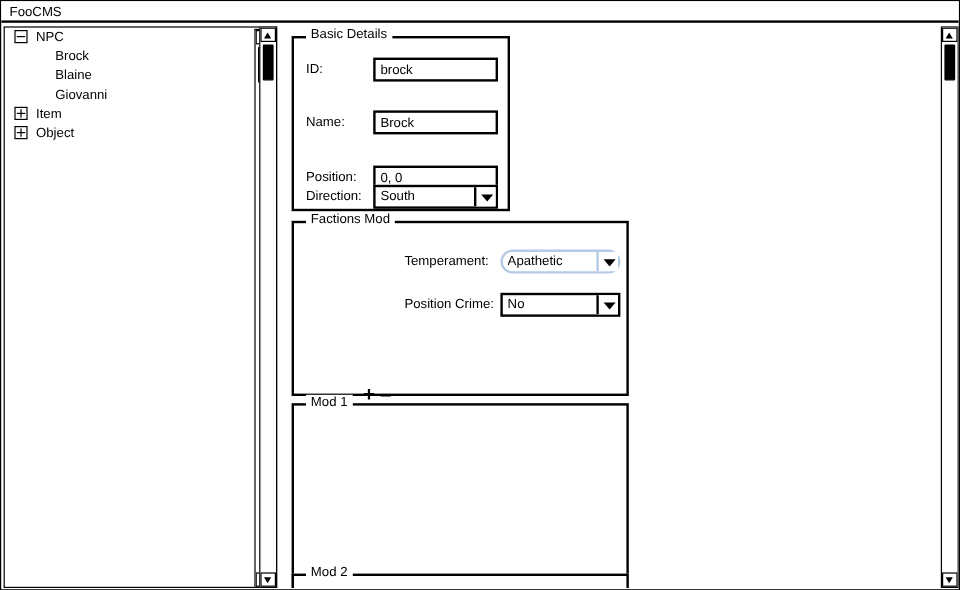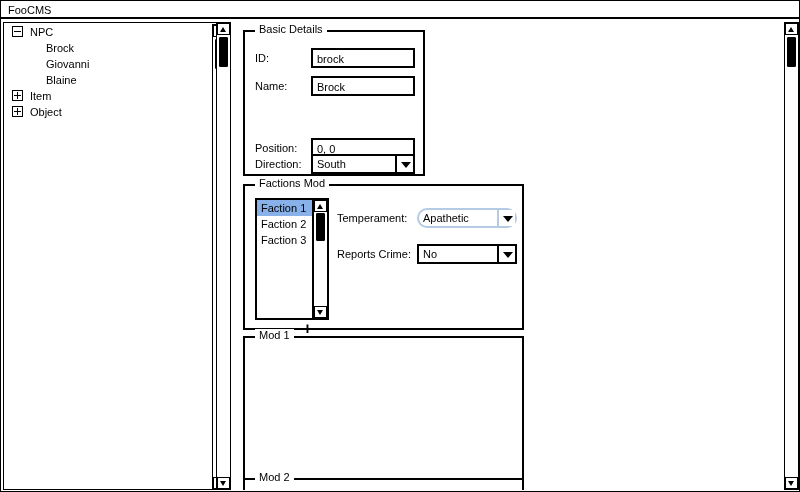--- a/index.html
+++ b/index.html
@@ -319,25 +319,25 @@
 
       <div class="tree-row root">
         <span class="twisty minus"></span><span class="node-label">NPC</span>
       </div>
 
       <div class="tree-row child">
         <span class="node-label">Brock</span>
       </div>
 
       <div class="tree-row child">
+        <span class="node-label">Blaine</span>
+      </div>
+
+      <div class="tree-row child">
         <span class="node-label">Giovanni</span>
-      </div>
-
-      <div class="tree-row child">
-        <span class="node-label">Blaine</span>
       </div>
 
       <div class="tree-row root">
         <span class="twisty plus"></span><span class="node-label">Item</span>
       </div>
 
       <div class="tree-row root">
         <span class="twisty plus"></span><span class="node-label">Object</span>
       </div>
 
@@ -367,21 +367,21 @@
   <div class="content-panel">
 
     <div class="groupbox" id="gb-basic">
       <span class="gb-title">Basic Details</span>
 
       <div class="field-row" style="left:10px; top:16px; width:160px;">
         <span class="field-label">ID:</span>
         <div class="textbox" style="left:56px; top:0; width:104px;">brock</div>
       </div>
 
-      <div class="field-row" style="left:10px; top:44px; width:134px;border-radius:10px;">
+      <div class="field-row" style="left:10px; top:60px; width:134px;border-radius:10px;">
         <span class="field-label">Name:</span>
         <div class="textbox" style="left:56px; top:0; width:104px;">Brock</div>
       </div>
 
       <div class="field-row" style="left:10px; top:88px; width:160px;margin-top:18px;">
         <span class="field-label">Position:</span>
         <div class="textbox" style="left:56px; top:0; width:104px;">0, 0</div>
       </div>
 
       <div class="field-row" style="left:10px; top:122px; width:160px;padding-left:40px;">
@@ -391,56 +391,38 @@
           <span class="cb-button">
               <span class="arrow"></span>
             </span>
         </div>
       </div>
     </div>
 
     <div class="groupbox" id="gb-factions">
       <span class="gb-title">Factions Mod</span>
 
-      <div class="listbox" style="left:10px; top:12px; width:74px; height:122px;">
-        <div class="lb-items">
-          <div class="lb-item selected">Faction 1</div>
-          <div class="lb-item">Faction 2</div>
-          <div class="lb-item">Faction 3</div>
-        </div>
-        <div class="lb-scrollbar">
-          <div class="scrollbar" style="position:absolute; left:0; top:0; height:118px; border:none;">
-            <div class="sb-arrow up">
-                <span class="glyph"></span>
-              </div>
-            <div class="sb-thumb" style="top:13px; height:28px;"></div>
-            <div class="sb-arrow down">
-                <span class="glyph"></span>
-              </div>
-          </div>
-        </div>
-      </div>
 
       <div class="pm-bar" style="left:56px; top:136px; width:34px;">
         <span class="pm-btn" style="left:0;">+</span>
         <span class="pm-btn" style="left:14px;">–</span>
       </div>
 
       <div class="field-row" style="left:92px; top:22px; width:180px;">
         <span class="field-label">Temperament:</span>
         <div class="combobox focused" style="left:80px; top:0; width:100px;">
           <span class="cb-value">Apathetic</span>
           <span class="cb-button">
               <span class="arrow"></span>
             </span>
         </div>
       </div>
 
       <div class="field-row" style="left:92px; top:58px; width:180px;">
-        <span class="field-label">Reports Crime:</span>
+        <span class="field-label">Position Crime:</span>
         <div class="combobox" style="left:80px; top:0; width:100px;">
           <span class="cb-value">No</span>
           <span class="cb-button">
               <span class="arrow"></span>
             </span>
         </div>
       </div>
     </div>
 
     <div class="groupbox" id="gb-mod1">

